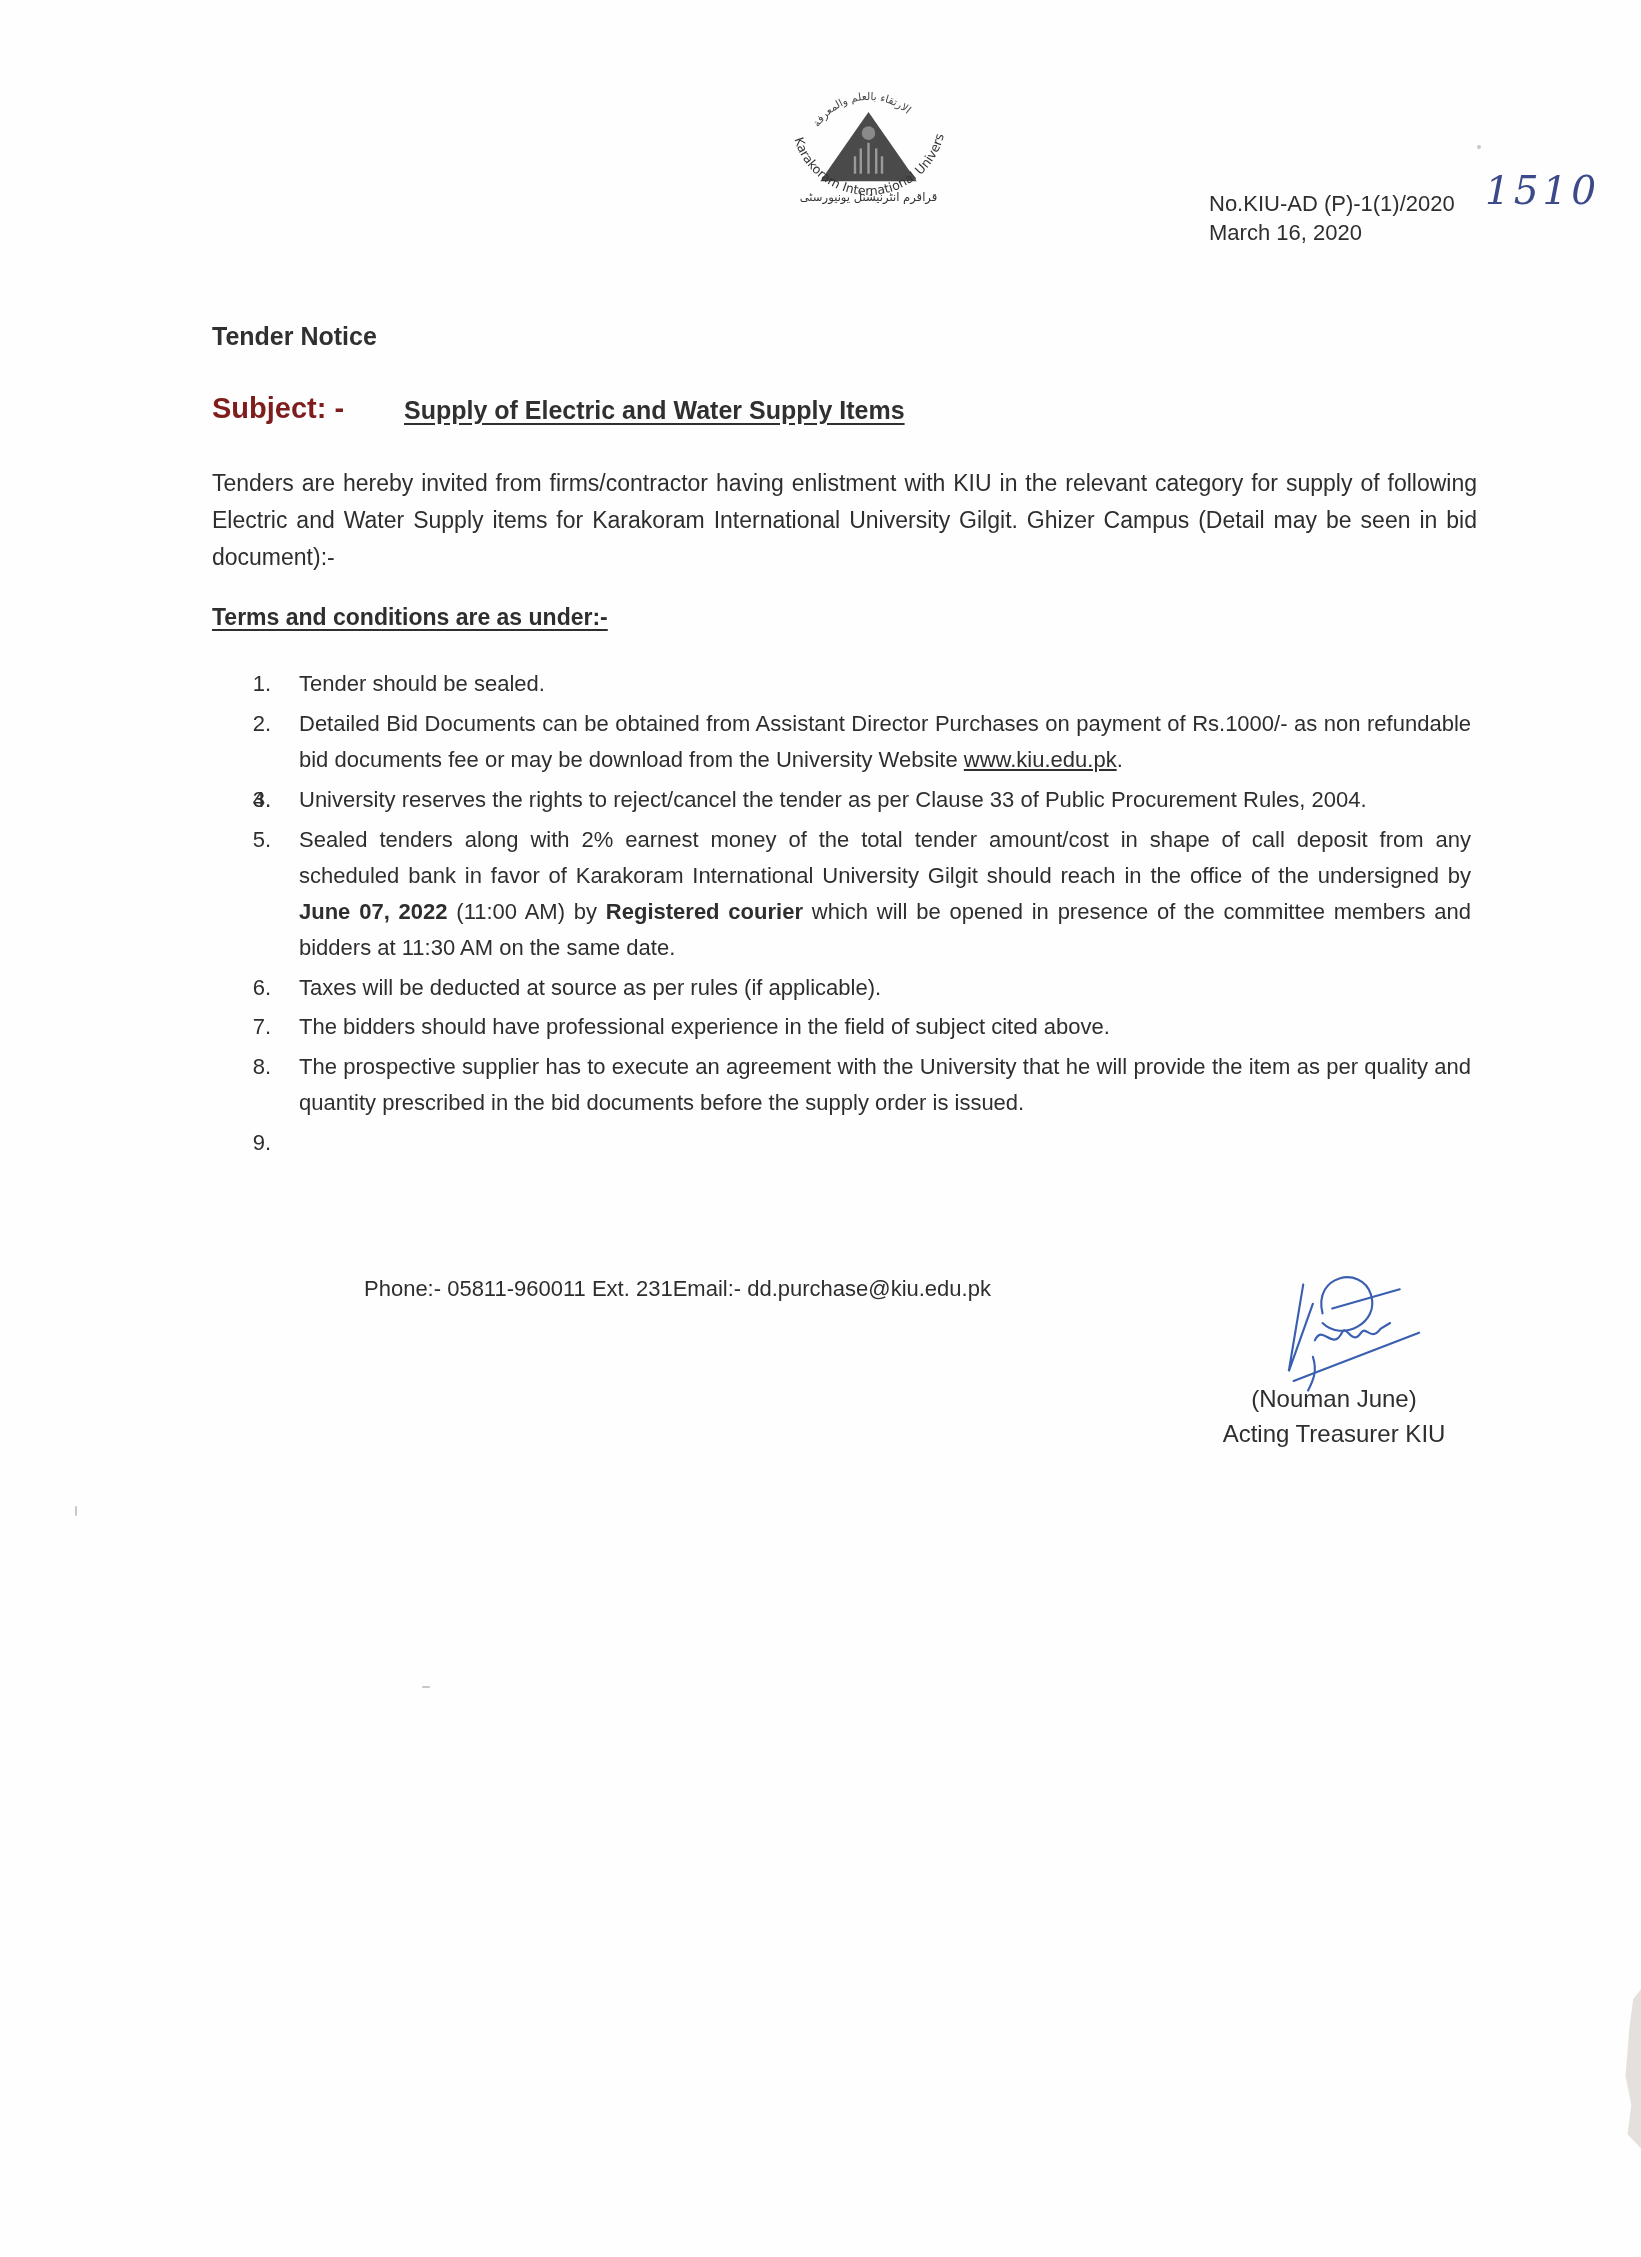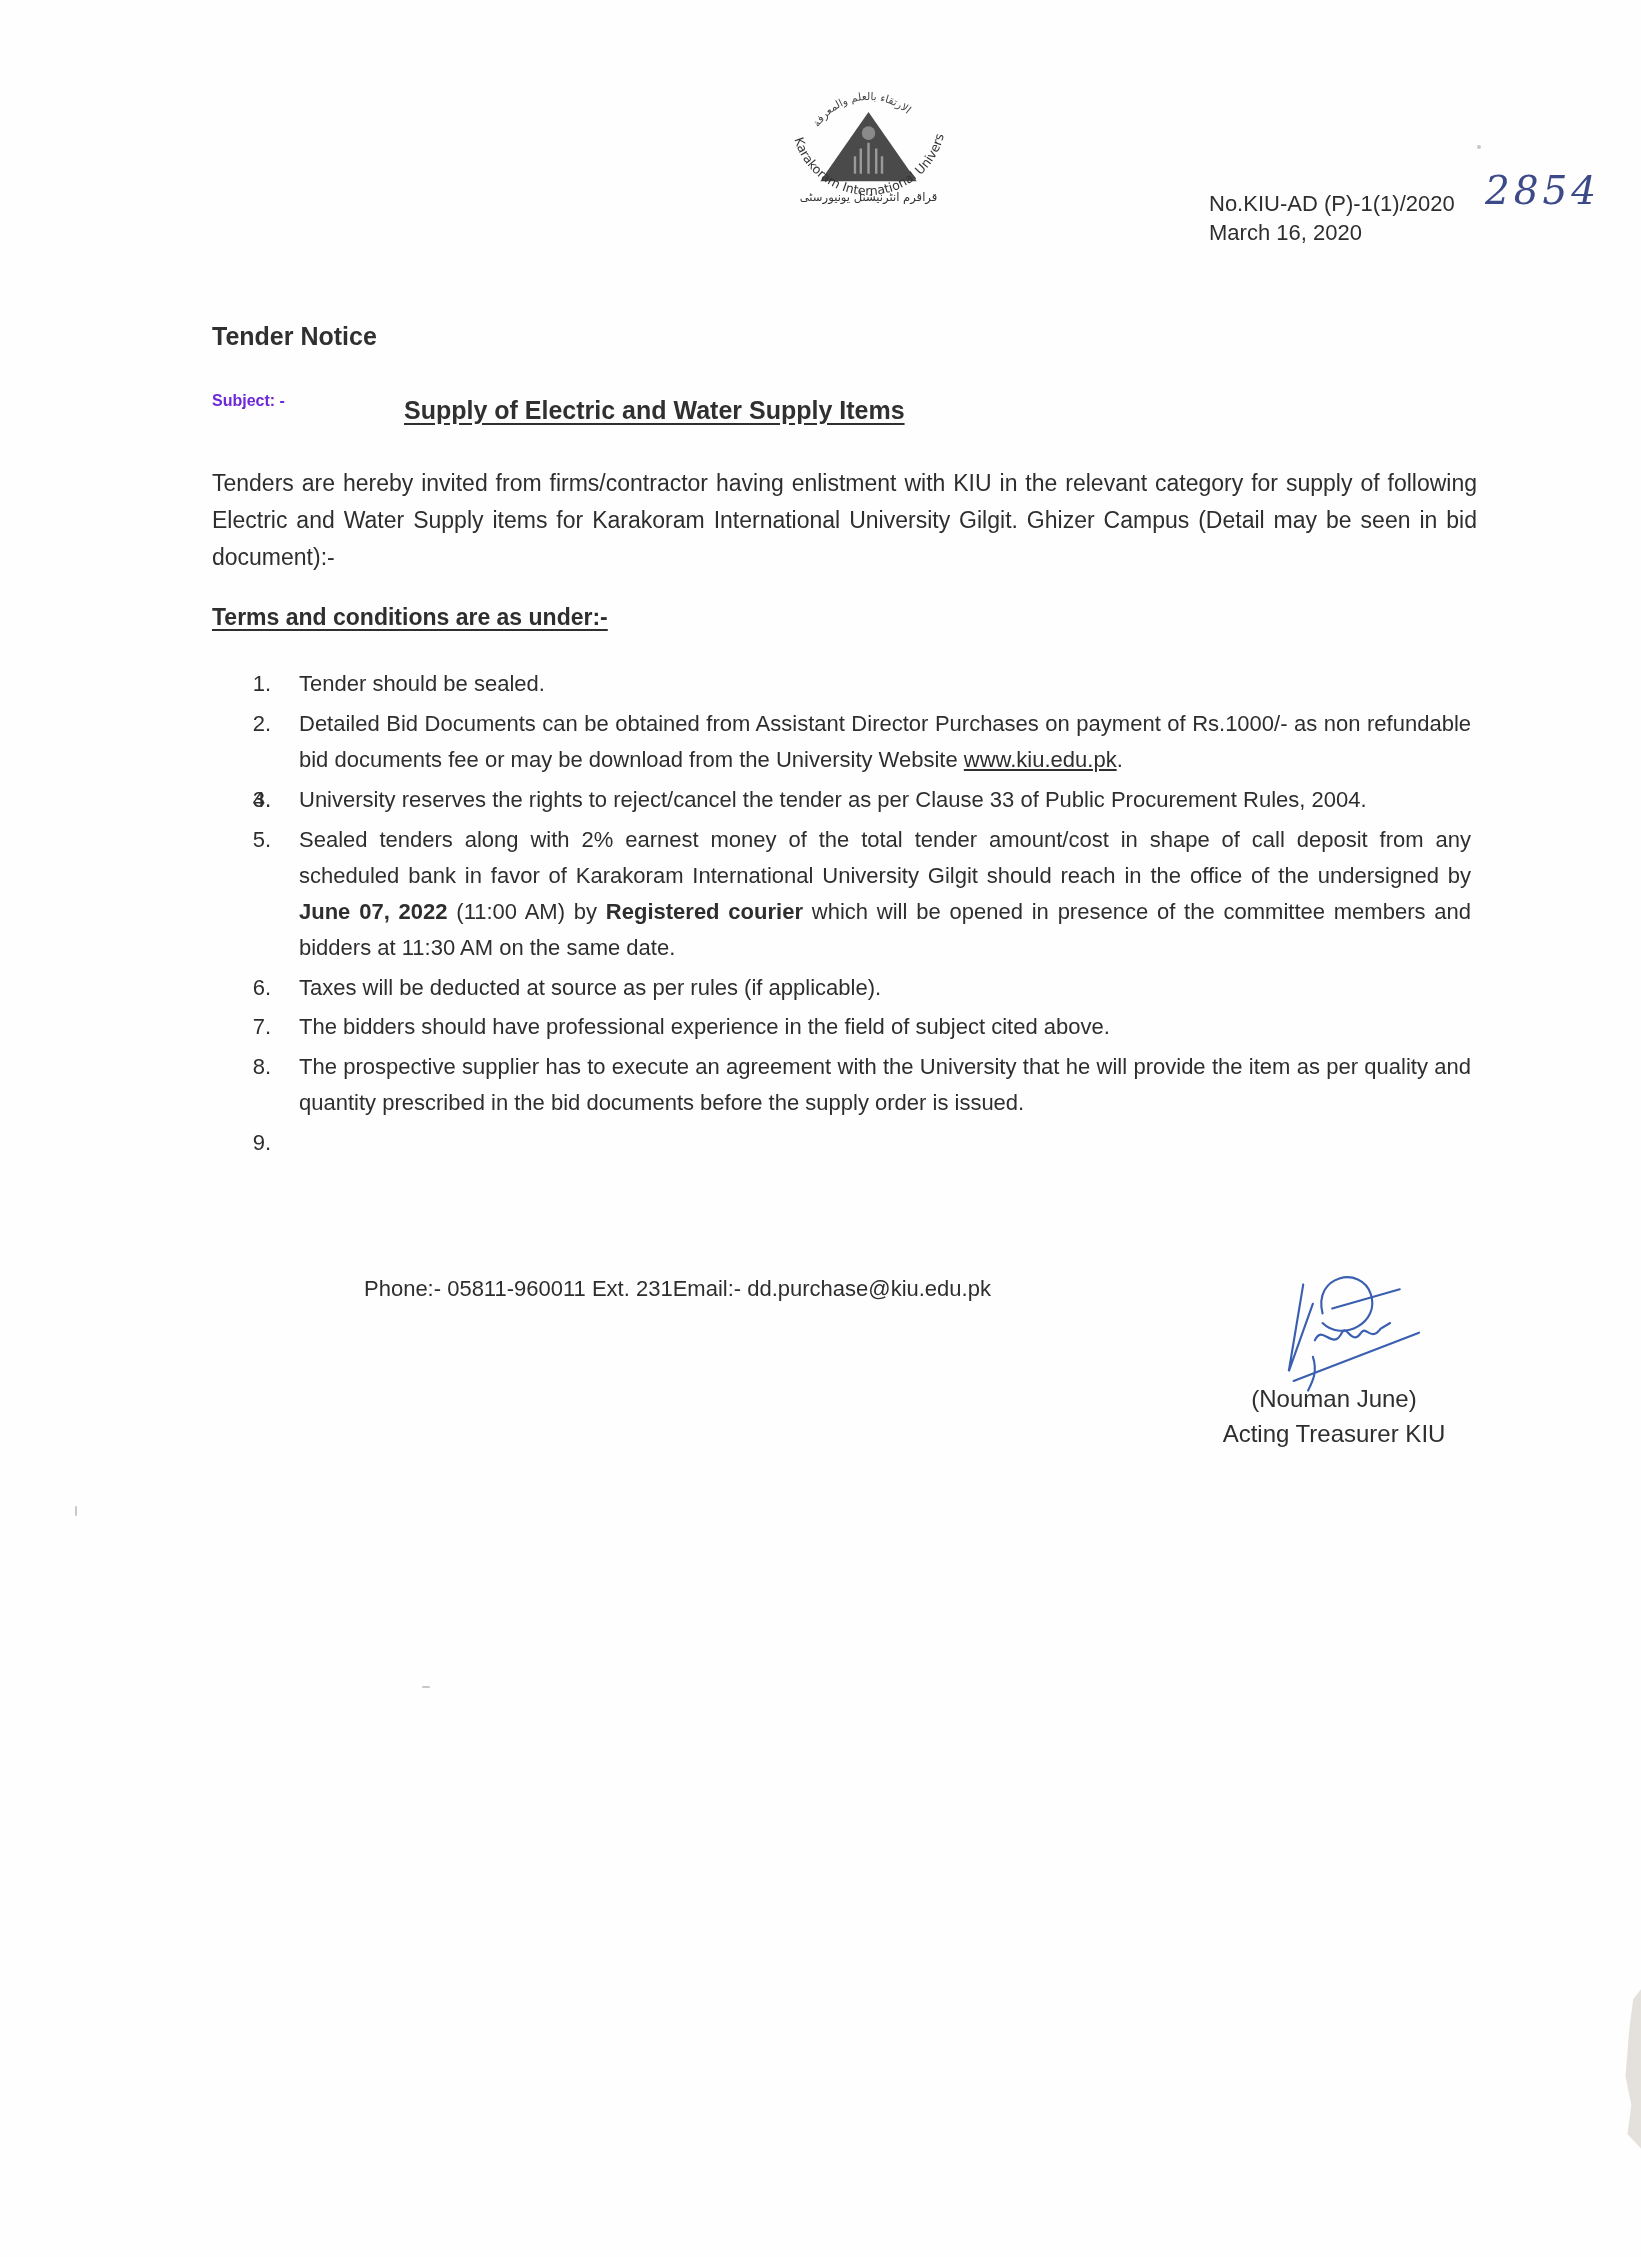--- a/index.html
+++ b/index.html
@@ -55,23 +55,23 @@
       left: 212px;
       top: 322px;
       font-size: 25px;
       font-weight: bold;
       color: #303030;
     }
     .subject-label {
       position: absolute;
       left: 212px;
       top: 392px;
-      font-size: 16px;
-      font-weight: bold;
-      color: #6d28d9;
+      font-size: 29px;
+      font-weight: bold;
+      color: #7f1d1d;
     }
     .subject-text {
       position: absolute;
       left: 404px;
       top: 396px;
       font-size: 25px;
       font-weight: bold;
       color: #303030;
       text-decoration: underline;
       text-underline-offset: 3.9px;
@@ -172,21 +172,21 @@
     <text x="100" y="128" font-size="12" text-anchor="middle" fill="#333" font-family="DejaVu Sans, sans-serif">قراقرم انٹرنیشنل یونیورسٹی</text>
     <path id="arcBottom" d="M22,60 A80,80 0 0 0 178,60" fill="none"></path>
     <text font-size="13" fill="#333" font-family="DejaVu Sans, sans-serif">
       <textPath href="#arcBottom" startOffset="2%">Karakoram International University</textPath>
     </text>
   </svg>
 
   <div class="ref">
     <div class="ref-line1">
       <span>No.KIU-AD (P)-1(1)/2020</span>
-      <span class="handnum">2854</span>
+      <span class="handnum">1510</span>
     </div>
     <div>March 16, 2020</div>
   </div>
 
   <div class="title">Tender Notice</div>
 
   <div class="subject-label">Subject: -</div>
   <div class="subject-text">Supply of Electric and Water Supply Items</div>
 
   <div class="intro">Tenders are hereby invited from firms/contractor having enlistment with KIU in the relevant category for supply of following Electric and Water Supply items for Karakoram International University Gilgit. Ghizer Campus (Detail may be seen in bid document):-</div>

